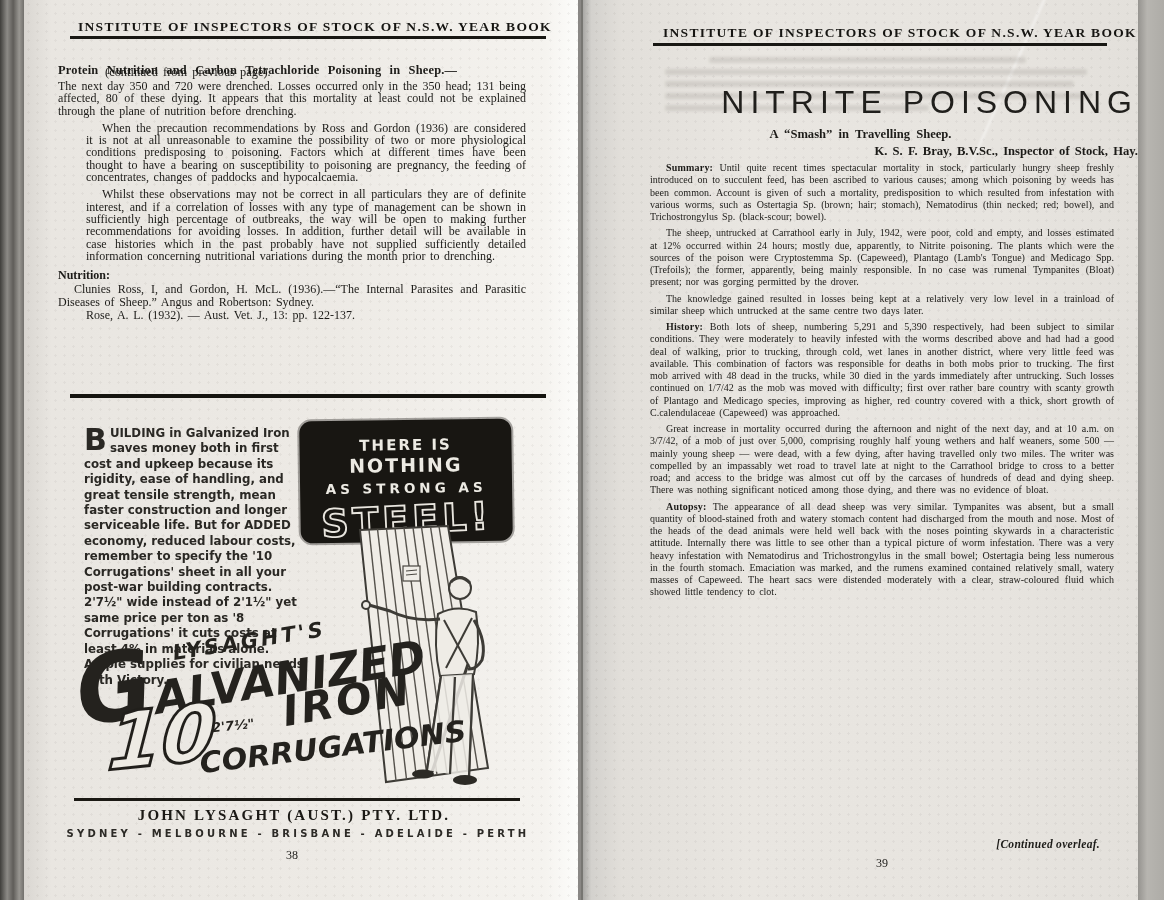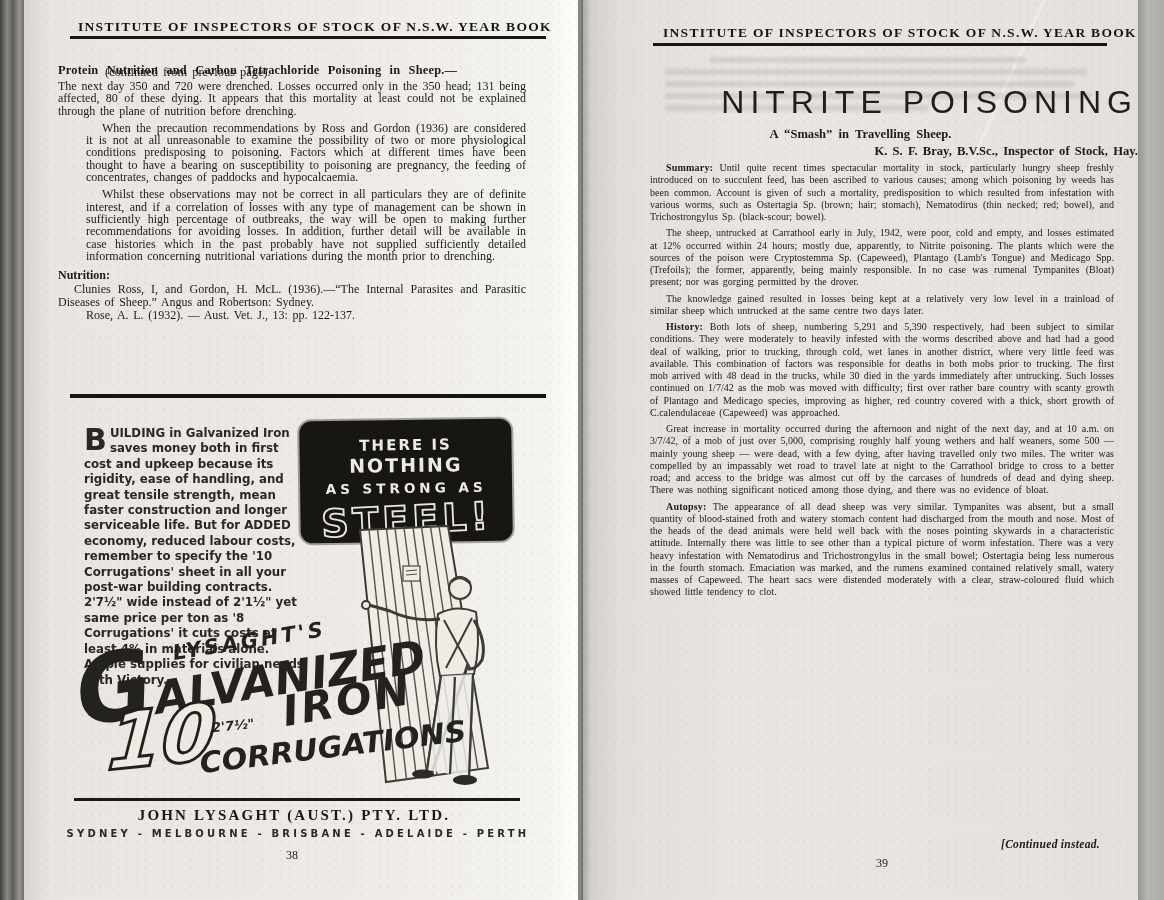--- a/index.html
+++ b/index.html
@@ -244,16 +244,16 @@
     <p>
       <b></b>
       <span>Great increase in mortality occurred during the afternoon and night of the next day, and at 10 a.m. on 3/7/42, of a mob of just over 5,000, comprising roughly half young wethers and half weaners, some 500 — mainly young sheep — were dead, with a few dying, after having travelled only two miles.  The writer was compelled by an impassably wet road to travel late at night to the Carrathool bridge to cross to a better road; and access to the bridge was almost cut off by the carcases of hundreds of dead and dying sheep.  There was nothing significant noticed among those dying, and there was no evidence of bloat.</span>
     </p>
     <p>
       <b>Autopsy:</b>
       <span>The appearance of all dead sheep was very similar. Tympanites was absent, but a small quantity of blood-stained froth and watery stomach content had discharged from the mouth and nose. Most of the heads of the dead animals were held well back with the noses pointing skywards in a characteristic attitude.  Internally there was little to see other than a typical picture of worm infestation.  There was a very heavy infestation with Nematodirus and Trichostrongylus in the small bowel; Ostertagia being less numerous in the fourth stomach.  Emaciation was marked, and the rumens examined contained relatively small, watery masses of Capeweed.  The heart sacs were distended moderately with a clear, straw-coloured fluid which showed little tendency to clot.</span>
     </p>
   </div>
 
-  <div class="rp-cont">[Continued instead.</div>
+  <div class="rp-cont">[Continued overleaf.</div>
 
   <div class="pagenum">39</div>
 </div>
 
 </body></html>

